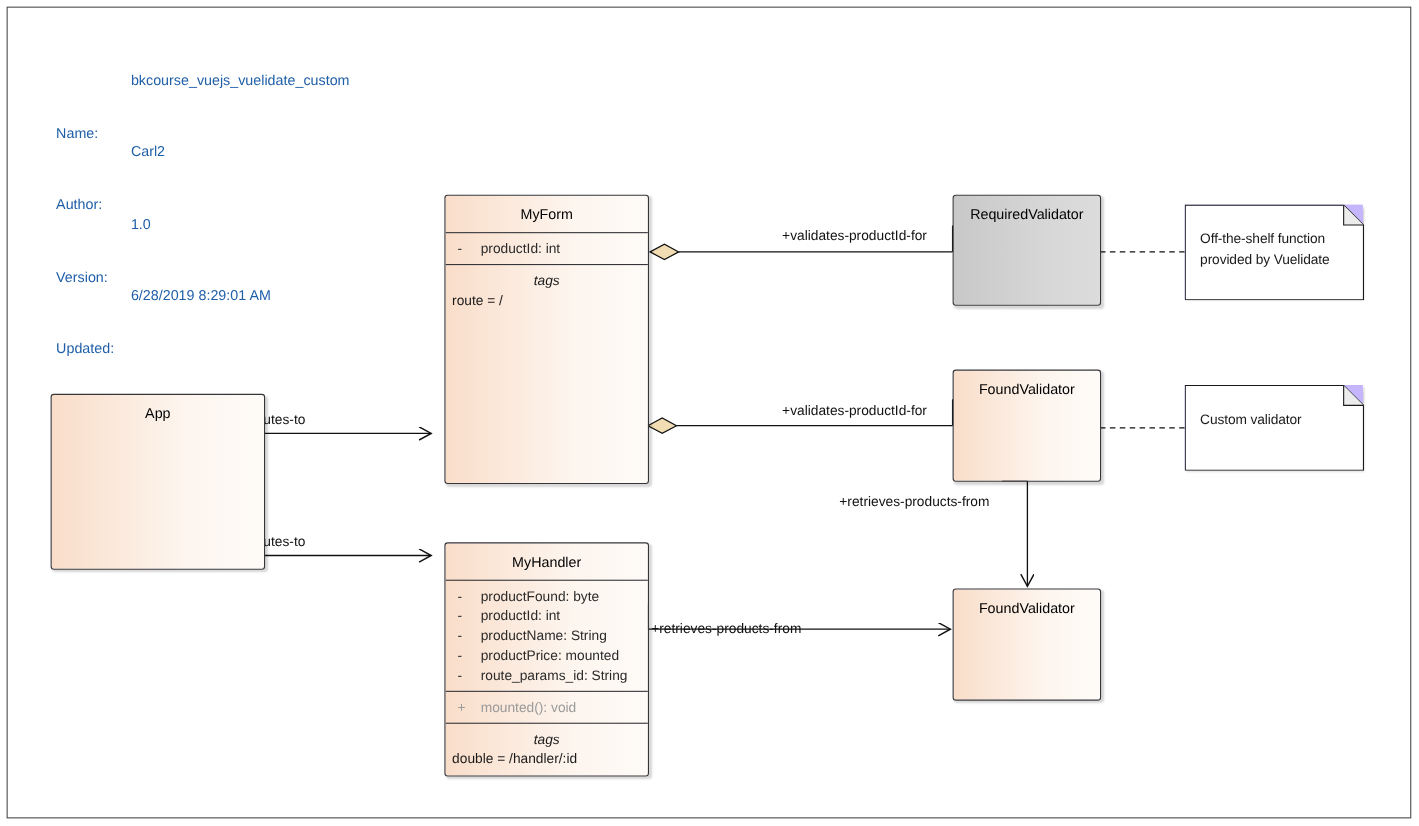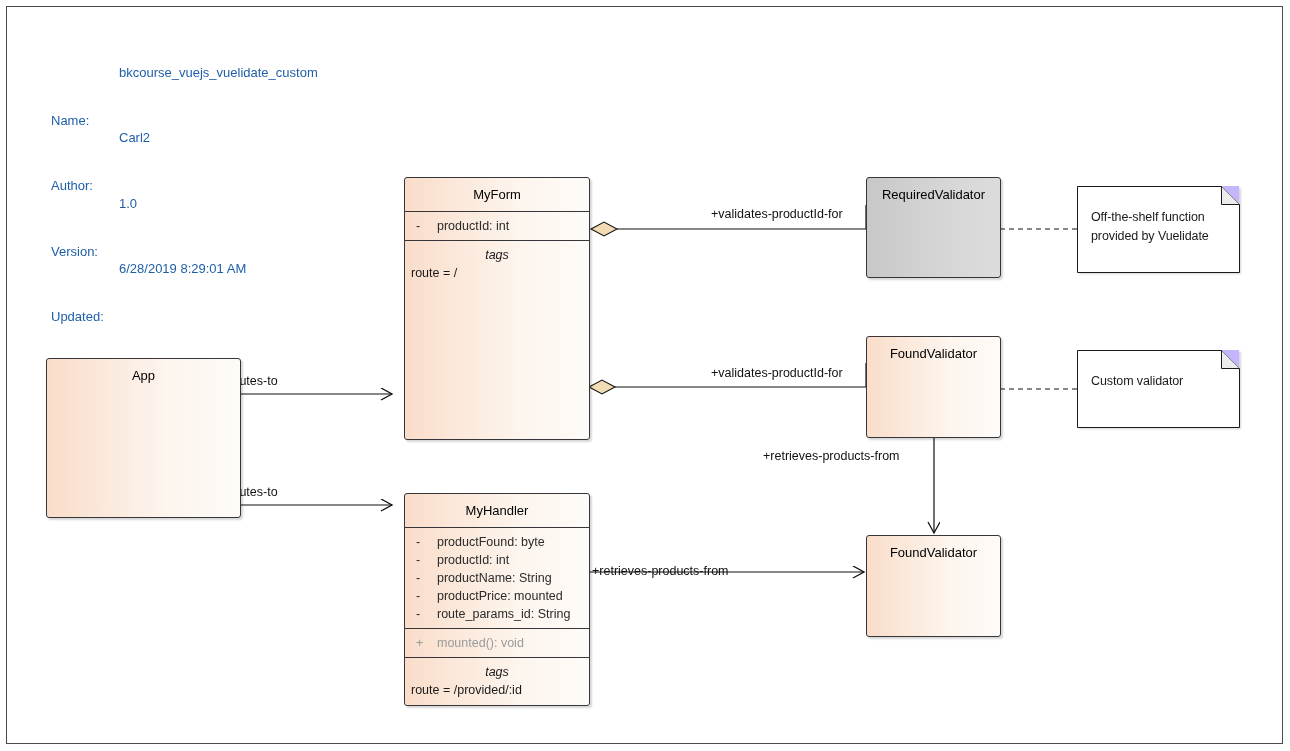--- a/index.html
+++ b/index.html
@@ -292,21 +292,21 @@
     <div class="node-sep"></div>
     <div class="compartment">
       <div class="feature dim">
         <span class="vis">+</span>
         <span>mounted(): void</span>
       </div>
     </div>
     <div class="node-sep"></div>
     <div class="compartment">
       <div class="tags-head">tags</div>
-      <div class="tags-line">route = /provided/:id</div>
+      <div class="tags-line">double = /handler/:id</div>
     </div>
   </div>
 
   <div class="node gray" style="left:866px; top:177px; width:135px; height:101px;">
     <div class="node-title">RequiredValidator</div>
   </div>
 
   <div class="node" style="left:866px; top:336px; width:135px; height:102px;">
     <div class="node-title">FoundValidator</div>
   </div>

